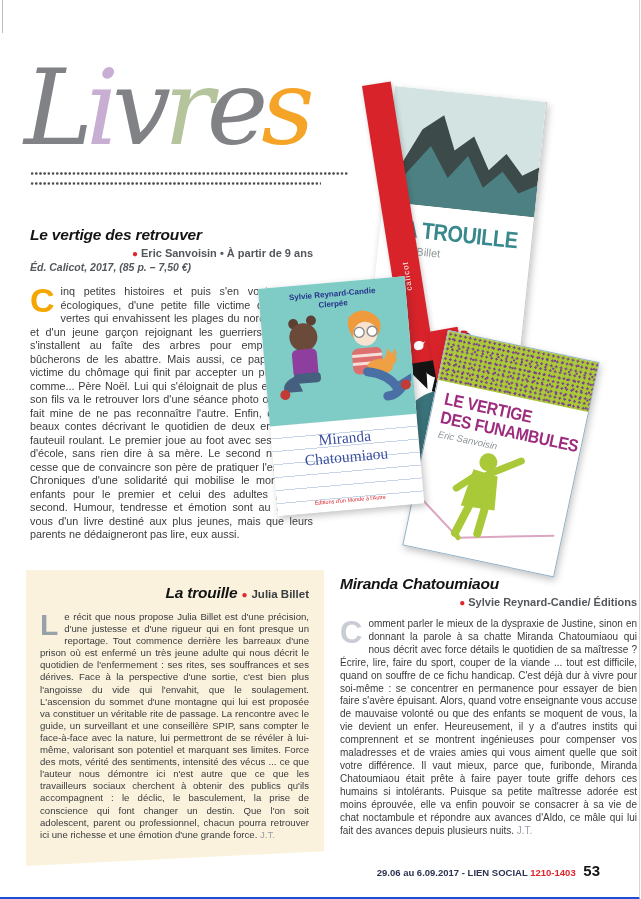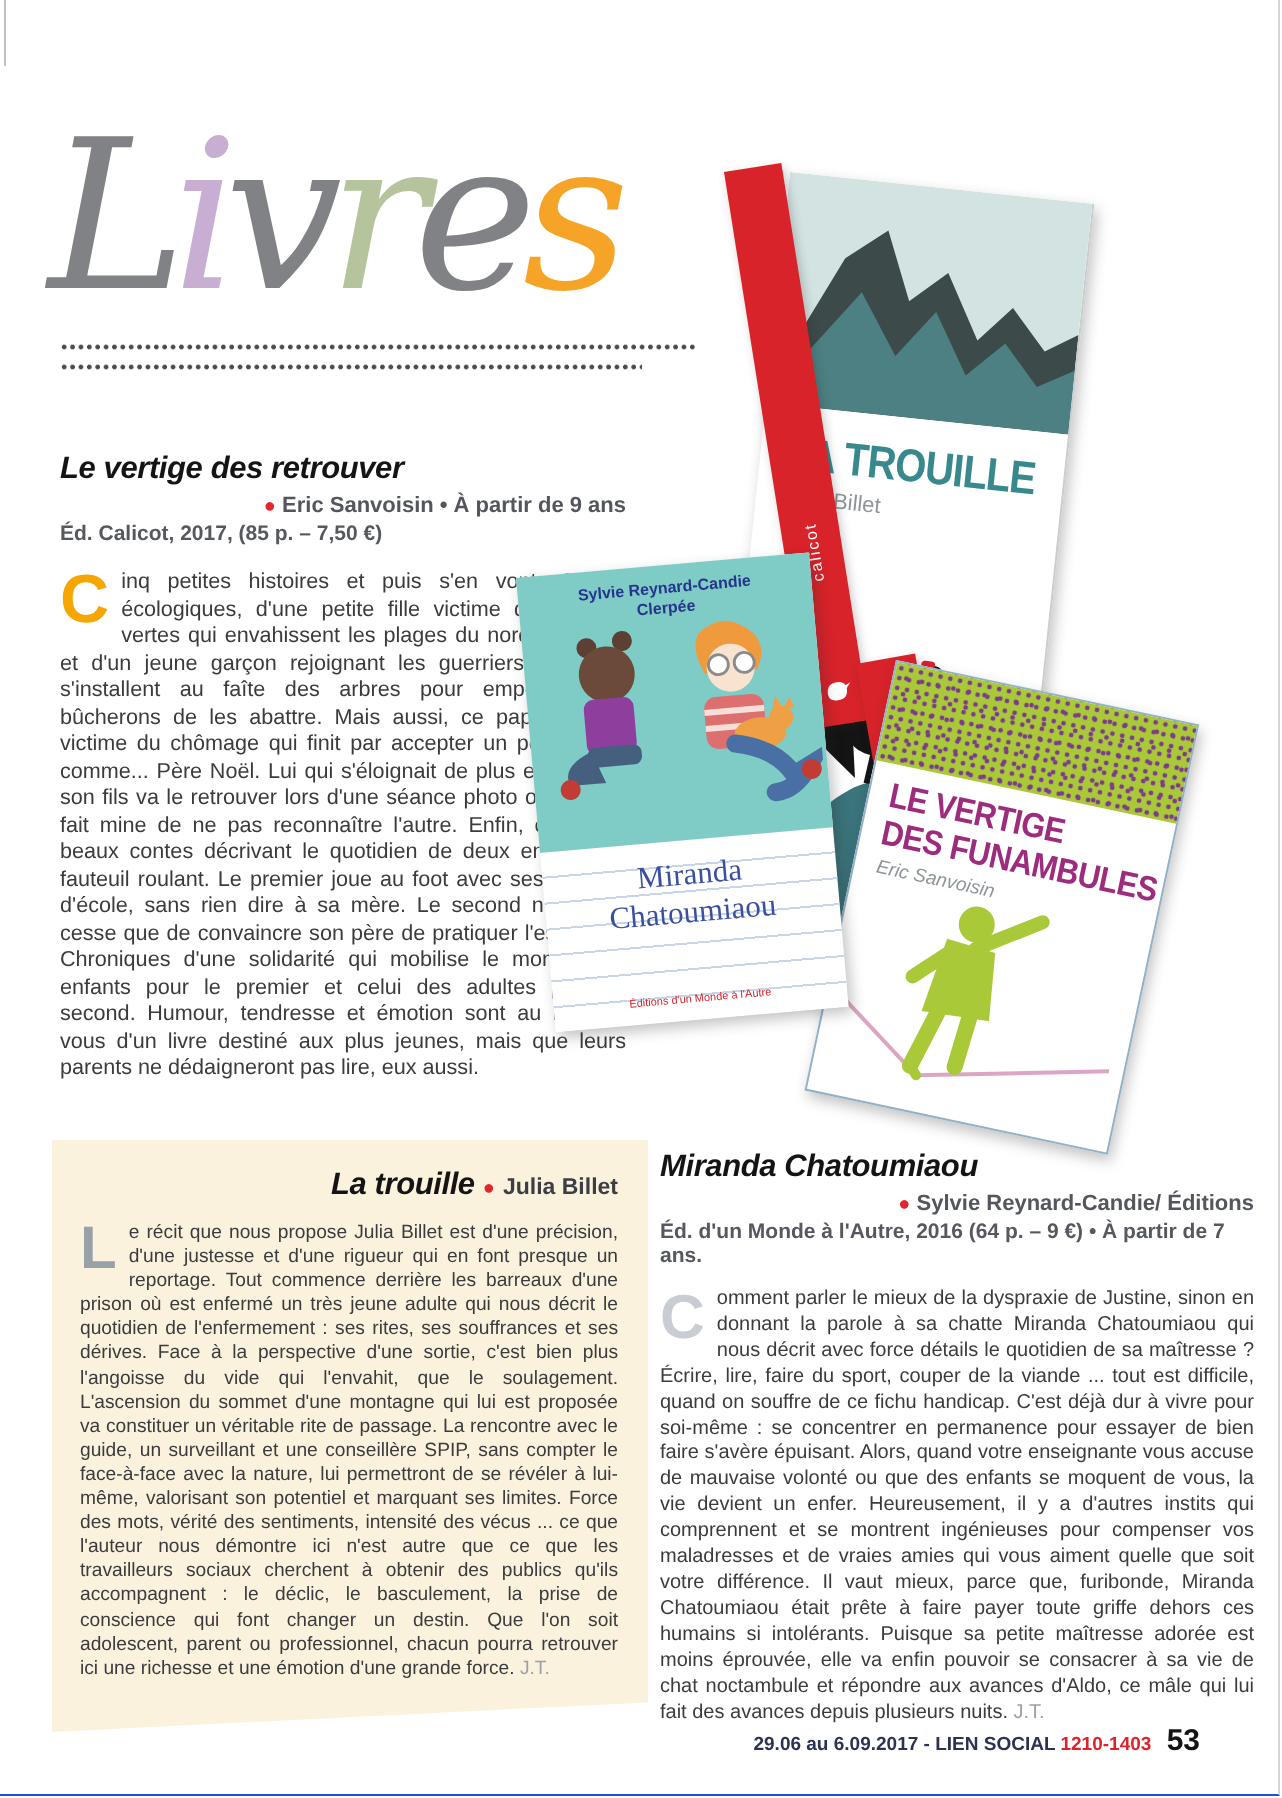--- a/index.html
+++ b/index.html
@@ -1,54 +1,54 @@
 <!DOCTYPE html>
 <html><head>
 <meta charset="utf-8">
 <style>
   html,body{margin:0;padding:0;background:#ffffff;}
   .page{position:relative;width:639px;height:897px;background:#fff;
-        border-right:1px solid #d6d6d6;border-bottom:1px solid #1d4ed8;
+        border-right:1px solid #d6d6d6;border-bottom:3px solid #1d4ed8;
         font-family:"Liberation Sans",sans-serif;overflow:hidden;}
   .corner-tick{position:absolute;left:2px;top:0;width:1px;height:33px;background:#bfbfbf;}
 
   
   .mag-title{position:absolute;left:24px;top:48px;height:135px;
              font-family:"DejaVu Serif",serif;font-style:italic;font-weight:400;
              font-size:104px;line-height:120px;letter-spacing:-7px;}
   .dotrule{position:absolute;height:3px;left:30px;
            background-image:radial-gradient(circle,#4c4c4c 1.1px,transparent 1.3px);
            background-size:4.2px 4.2px;background-repeat:repeat-x;background-position:0 50%;}
   .dotrule.r1{top:172px;width:318px;}
   .dotrule.r2{top:182px;width:291px;}
 
   
   .art-title{font-style:italic;font-weight:bold;font-size:15.5px;color:#141414;letter-spacing:-0.2px;}
   .byline{font-size:11px;font-weight:bold;color:#53565c;margin-top:3px;text-align:right;}
   .red-dot{color:#e2262b;font-size:10px;}
-  .publine{font-size:10.5px;font-weight:bold;color:#55585e;margin-top:2px;}
+  .publine{font-size:10.5px;font-weight:bold;color:#55585e;margin-top:2px;font-style:italic;}
   .body-txt{text-align:justify;color:#3a3b3d;}
   .dropcap{float:left;font-weight:bold;margin:2px 6px 0 0;}
   .sig-inline{color:#9aa1a9;}
   .signature{ text-align:right;color:#9aa1a9;font-size:11px;padding-right:10px;margin-top:6px;}
 
   .article-1{position:absolute;left:30px;top:226px;width:283px;}
   .article-1 .body-txt{font-size:10.8px;line-height:13.5px;margin-top:12px;}
   .article-1 .dropcap{color:#f6a600;font-size:34px;line-height:27px;}
 
   .article-2{position:absolute;left:26px;top:570px;width:298px;height:296px;
              background:#faf2dd;clip-path:polygon(0 0,100% 0,100% 95%,0 100%);
              padding:0;box-sizing:border-box;}
   .article-2 .inner{padding:14px 15px 0 14px;}
   .article-2 .titlerow{font-size:14.5px;text-align:right;}
   .article-2 .titlerow .after-dot{font-style:normal;font-size:11.5px;font-weight:bold;color:#3c3e43;}
   .article-2 .body-txt{font-size:9.6px;line-height:12.1px;margin-top:9px;}
   .article-2 .dropcap{color:#98a0a8;font-size:30px;line-height:24px;}
 
-  .article-3{position:absolute;left:330px;top:575px;width:297px;}
+  .article-3{position:absolute;left:340px;top:575px;width:297px;}
   .article-3 .body-txt{font-size:10px;line-height:12.9px;margin-top:10px;}
   .article-3 .dropcap{color:#c8ccd3;font-size:31px;line-height:25px;}
 
   
   .footer{position:absolute;top:862px;right:39px;font-size:9.5px;color:#2c3252;font-weight:bold;}
   .footer .issue{color:#e0232a;}
   .footer .pageno{color:#141414;font-size:15px;margin-left:5px;}
 
   
   .book{position:absolute;transform-origin:top left;box-shadow:2px 3px 7px rgba(40,40,40,.28);}
@@ -223,21 +223,20 @@
       <p class="body-txt"><span class="dropcap">L</span><span>e récit que nous propose Julia Billet est d'une précision, d'une justesse et d'une rigueur qui en font presque un reportage. Tout commence derrière les barreaux d'une prison où est enfermé un très jeune adulte qui nous décrit le quotidien de l'enfermement : ses rites, ses souffrances et ses dérives. Face à la perspective d'une sortie, c'est bien plus l'angoisse du vide qui l'envahit, que le soulagement. L'ascension du sommet d'une montagne qui lui est proposée va constituer un véritable rite de passage. La rencontre avec le guide, un surveillant et une conseillère SPIP, sans compter le face-à-face avec la nature, lui permettront de se révéler à lui-même, valorisant son potentiel et marquant ses limites. Force des mots, vérité des sentiments, intensité des vécus ... ce que l'auteur nous démontre ici n'est autre que ce que les travailleurs sociaux cherchent à obtenir des publics qu'ils accompagnent : le déclic, le basculement, la prise de conscience qui font changer un destin. Que l'on soit adolescent, parent ou professionnel, chacun pourra retrouver ici une richesse et une émotion d'une grande force.</span> <span class="sig-inline">J.T.</span></p>
     </div>
   </div>
 
   <div class="article-3">
     <div class="art-title">Miranda Chatoumiaou</div>
     <div class="byline">
       <span class="red-dot">●</span>
       <span>Sylvie Reynard-Candie/ Éditions</span>
     </div>
-    <div class="publine">Éd. d'un Monde à l'Autre, 2016 (64 p. – 9 €) • À partir de 7 ans.</div>
     <p class="body-txt"><span class="dropcap">C</span><span>omment parler le mieux de la dyspraxie de Justine, sinon en donnant la parole à sa chatte Miranda Chatoumiaou qui nous décrit avec force détails le quotidien de sa maîtresse ?  Écrire, lire, faire du sport, couper de la viande ... tout est difficile, quand on souffre de ce fichu handicap. C'est déjà dur à vivre pour soi-même : se concentrer en permanence pour essayer de bien faire s'avère épuisant. Alors, quand votre enseignante vous accuse de mauvaise volonté ou que des enfants se moquent de vous, la vie devient un enfer. Heureusement, il y a d'autres instits qui comprennent et se montrent ingénieuses pour compenser vos maladresses et de vraies amies qui vous aiment quelle que soit votre différence. Il vaut mieux, parce que, furibonde, Miranda Chatoumiaou était prête à faire payer toute griffe dehors ces humains si intolérants. Puisque sa petite maîtresse adorée est moins éprouvée, elle va enfin pouvoir se consacrer à sa vie de chat noctambule et répondre aux avances d'Aldo, ce mâle qui lui fait des avances depuis plusieurs nuits.</span> <span class="sig-inline">J.T.</span></p>
   </div>
 
   <div class="footer">
     <span>29.06 au 6.09.2017</span><span> - </span><span>LIEN SOCIAL </span><span class="issue">1210-1403</span>
     <span class="pageno">53</span>
   </div>
 </div>
 
 </body></html>

